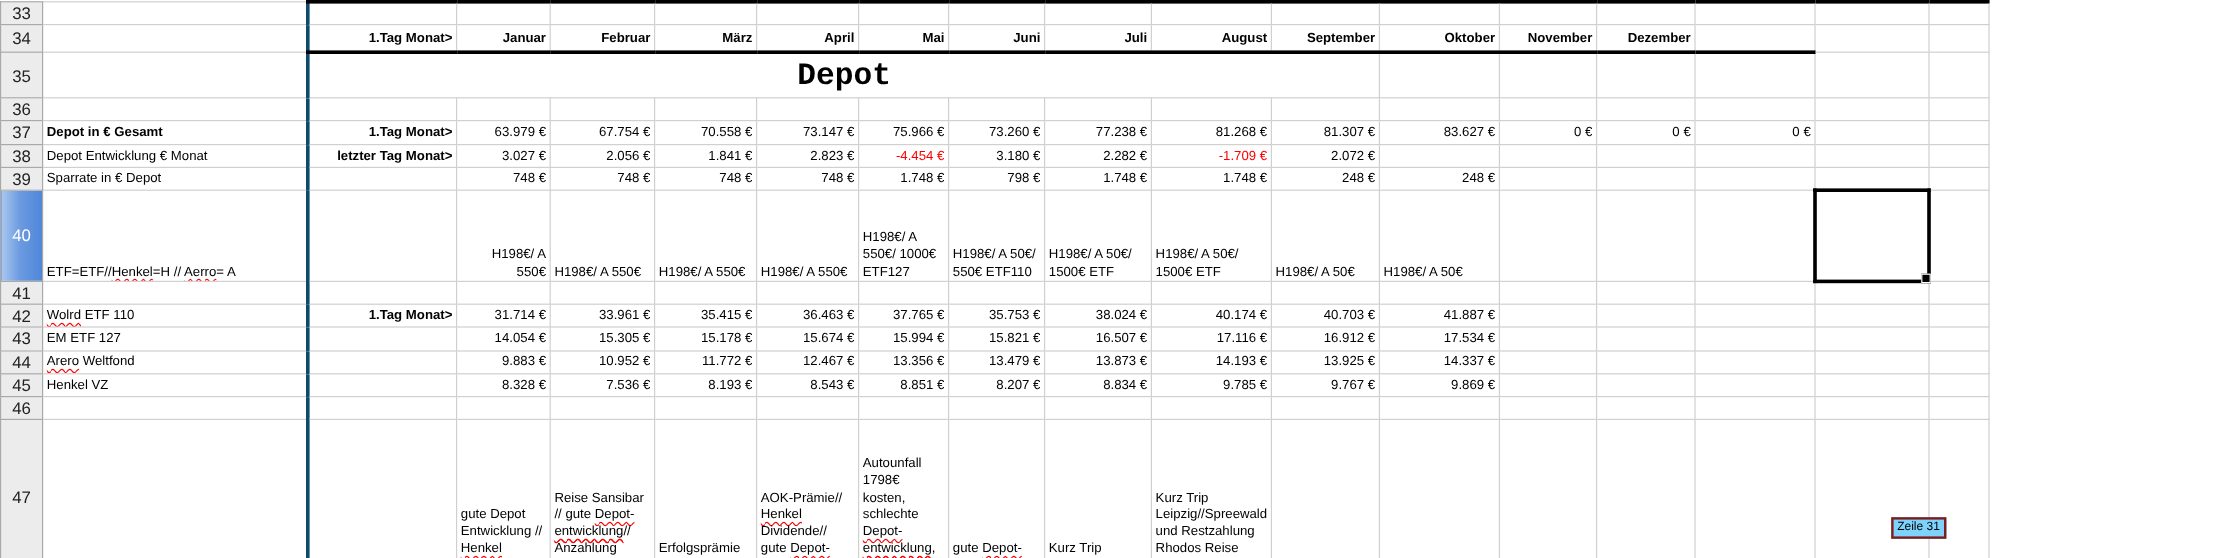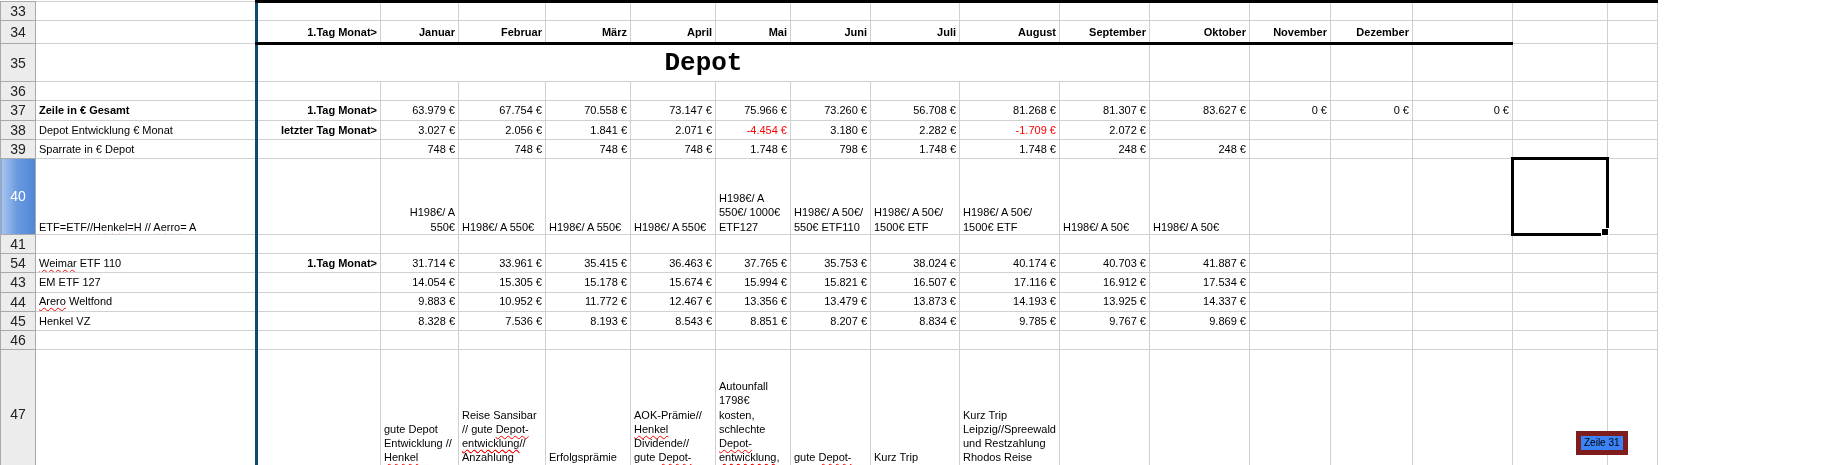--- a/index.html
+++ b/index.html
@@ -19,21 +19,21 @@
   .L{border-left:3px solid #0c4a6e;}
   .B{border-bottom:3px solid #000;}
   .T{border-top:3px solid #000;}
   .neg{color:#ff0000;}
   .ttl{font-size:26px;font-weight:bold;text-align:center;vertical-align:middle;line-height:1;font-family:Liberation Mono, monospace;}
   .sel{border:3px solid #000;overflow:visible;position:relative;}
   .handle{position:absolute;right:-3px;bottom:-3px;width:6px;height:6px;background:#000;
           border:1px solid #fff;}
   u.sq{text-decoration:underline wavy #ff0000 1px;text-underline-offset:2px;
        text-decoration-skip-ink:none;}
-  #tooltip{position:absolute;left:1576px;top:431px;background:#3b82f6;border:5px solid #7f1d1d;
+  #tooltip{position:absolute;left:1576px;top:431px;background:#7dd3fc;border:2px solid #7f1d1d;
        font-size:10px;padding:0 3px;line-height:14px;white-space:nowrap;}
 </style>
 </head>
 <body>
 
 <div id="stage">
 <table>
 <colgroup>
 <col style="width:35px">
         <col style="width:221px">
@@ -126,47 +126,47 @@
           <td class="c"></td>
           <td class="c"></td>
           <td class="c"></td>
           <td class="c"></td>
           <td class="c"></td>
           <td class="c"></td>
 </tr>
 
 <tr style="height:17px">
 <td class="g">37</td>
-<td class="c b">Zeile in € Gesamt</td>
+<td class="c b">Depot in € Gesamt</td>
 <td class="c b n L">1.Tag Monat&gt;</td>
 <td class="c n">63.979 €</td>
 <td class="c n">67.754 €</td>
 <td class="c n">70.558 €</td>
 <td class="c n">73.147 €</td>
 <td class="c n">75.966 €</td>
 <td class="c n">73.260 €</td>
-<td class="c n">56.708 €</td>
+<td class="c n">77.238 €</td>
 <td class="c n">81.268 €</td>
 <td class="c n">81.307 €</td>
 <td class="c n">83.627 €</td>
 <td class="c n">0 €</td>
 <td class="c n">0 €</td>
 <td class="c n">0 €</td>
 <td class="c"></td>
 <td class="c"></td>
 </tr>
 
 <tr style="height:17px">
 <td class="g">38</td>
 <td class="c">Depot Entwicklung € Monat</td>
 <td class="c b n L">letzter Tag Monat&gt;</td>
 <td class="c n">3.027 €</td>
 <td class="c n">2.056 €</td>
 <td class="c n">1.841 €</td>
-<td class="c n">2.071 €</td>
+<td class="c n">2.823 €</td>
 <td class="c n neg">-4.454 €</td>
 <td class="c n">3.180 €</td>
 <td class="c n">2.282 €</td>
 <td class="c n neg">-1.709 €</td>
 <td class="c n">2.072 €</td>
 <td class="c n"></td>
 <td class="c n"></td>
 <td class="c n"></td>
 <td class="c n"></td>
 <td class="c"></td>
@@ -232,22 +232,22 @@
           <td class="c"></td>
           <td class="c"></td>
           <td class="c"></td>
           <td class="c"></td>
           <td class="c"></td>
           <td class="c"></td>
           <td class="c"></td>
 </tr>
 
 <tr style="height:16px">
-<td class="g">54</td>
-<td class="c"><u class="sq">Weimar</u> ETF 110</td>
+<td class="g">42</td>
+<td class="c"><u class="sq">Wolrd</u> ETF 110</td>
 <td class="c b n L">1.Tag Monat&gt;</td>
 <td class="c n">31.714 €</td>
 <td class="c n">33.961 €</td>
 <td class="c n">35.415 €</td>
 <td class="c n">36.463 €</td>
 <td class="c n">37.765 €</td>
 <td class="c n">35.753 €</td>
 <td class="c n">38.024 €</td>
 <td class="c n">40.174 €</td>
 <td class="c n">40.703 €</td>

